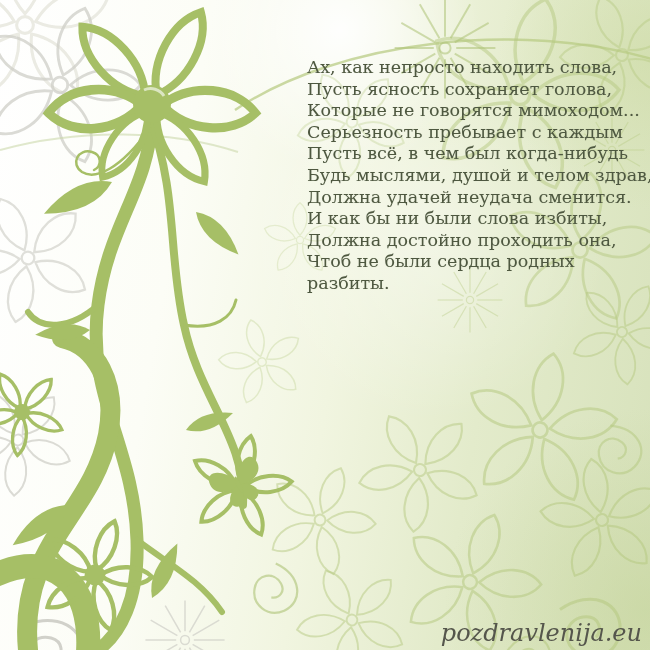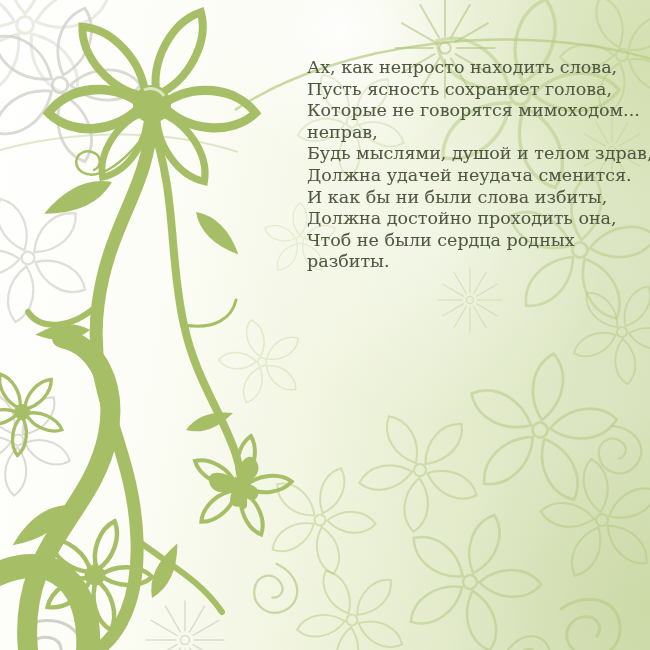--- a/index.html
+++ b/index.html
@@ -158,23 +158,25 @@
         <path d="M-1,2 C-12,4 -20,16 -11,21 C-3,25 2,14 1,4 Z"></path>
         <ellipse rx="2.2" ry="9" cy="2"></ellipse>
       </g>
     </g>
   </svg>
 
   <div class="poem">
     <div class="poem-line">Ах, как непросто находить слова,</div>
     <div class="poem-line">Пусть ясность сохраняет голова,</div>
     <div class="poem-line">Которые не говорятся мимоходом...</div>
-    <div class="poem-line">неправ,</div>
+    <div class="poem-line">Серьезность пребывает с каждым</div>
+    <div class="poem-line">Пусть всё, в чем был когда-нибудь</div>
     <div class="poem-line">Будь мыслями, душой и телом здрав,</div>
     <div class="poem-line">Должна удачей неудача сменится.</div>
     <div class="poem-line">И как бы ни были слова избиты,</div>
     <div class="poem-line">Должна достойно проходить она,</div>
     <div class="poem-line">Чтоб не были сердца родных</div>
     <div class="poem-line">разбиты.</div>
   </div>
 
+  <div class="watermark">pozdravlenija.eu</div>
 
 </div>
 
 </body></html>

